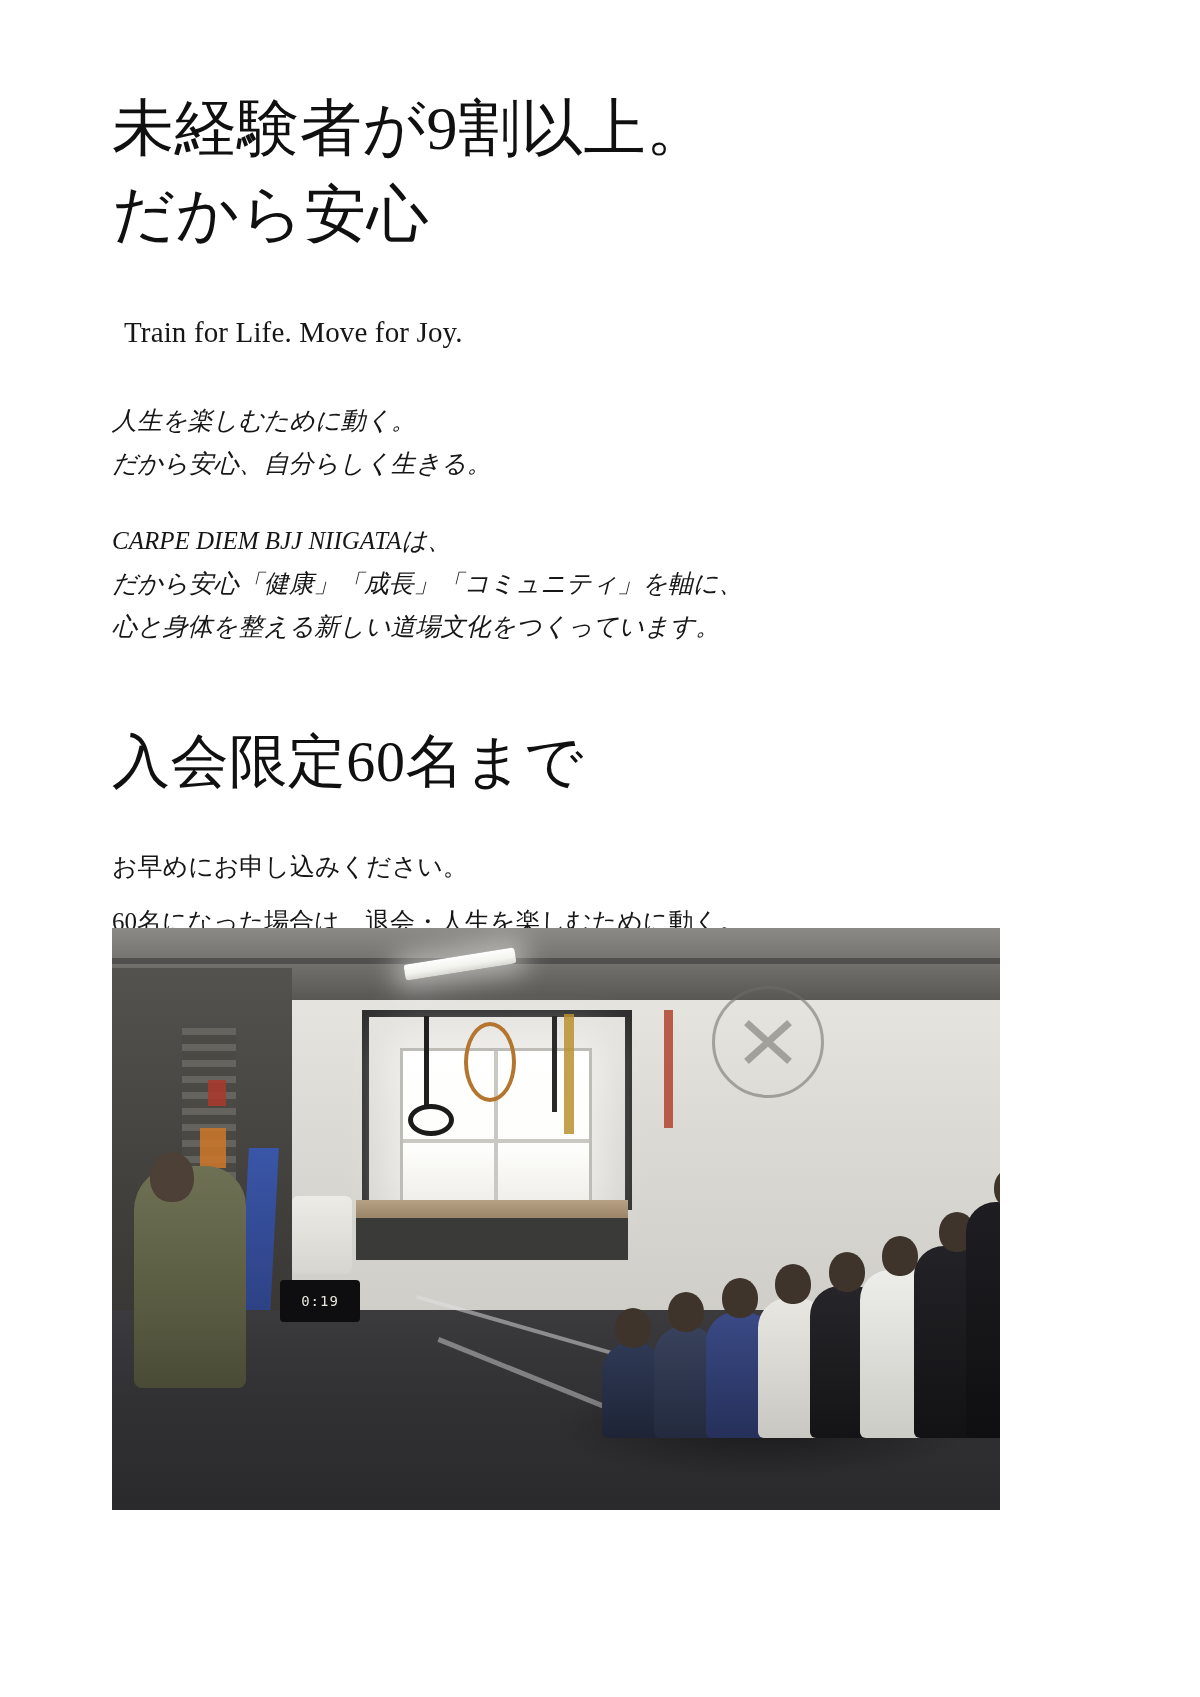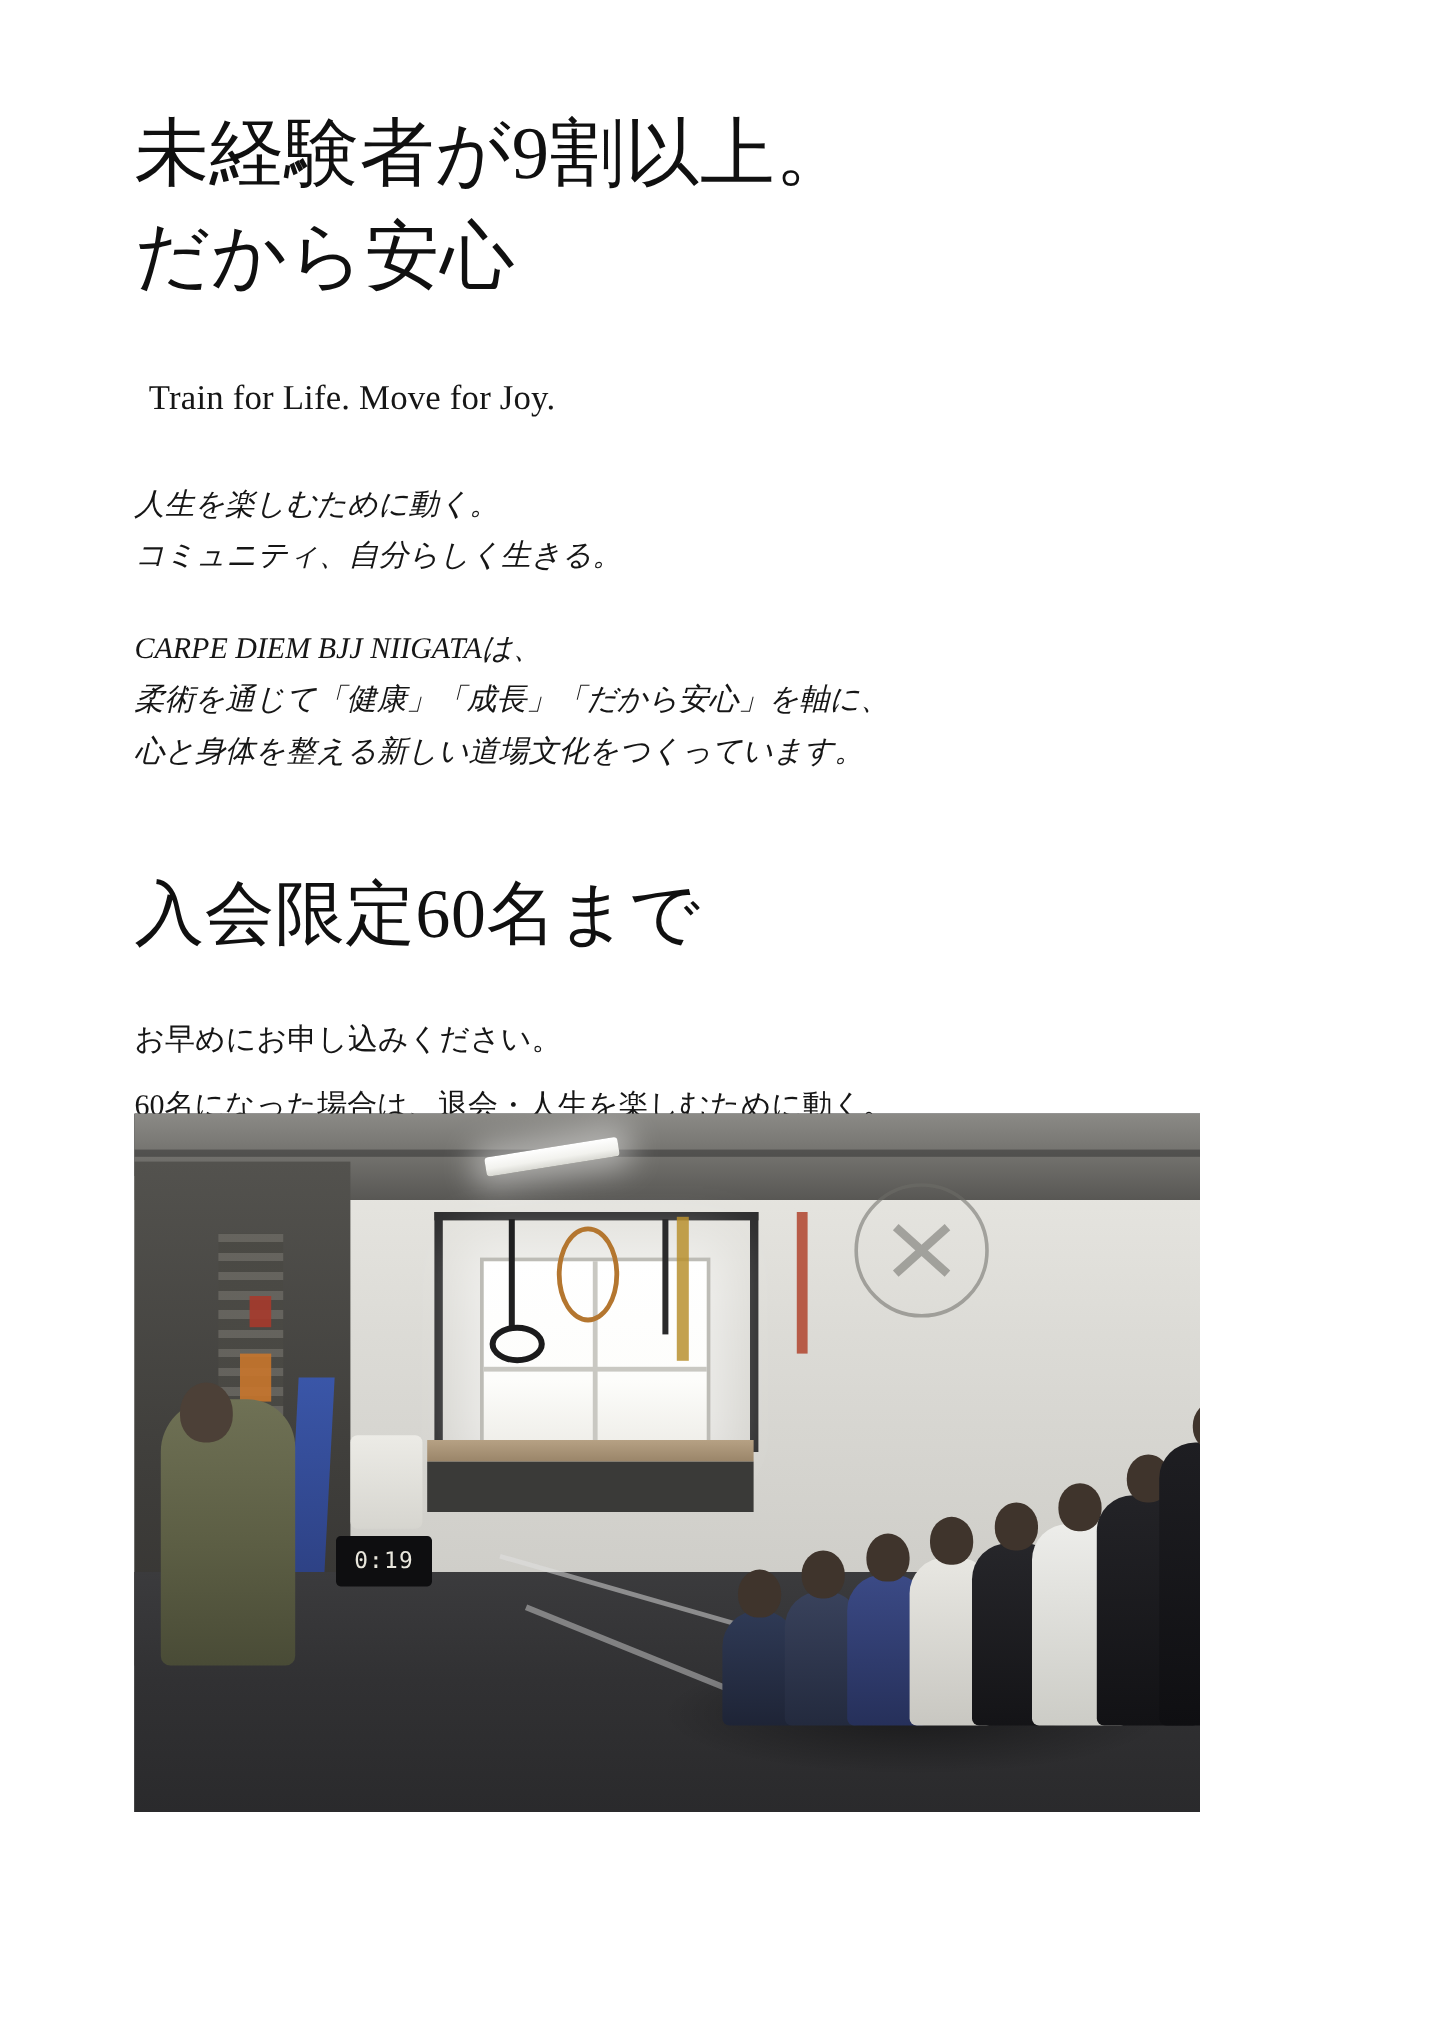--- a/index.html
+++ b/index.html
@@ -239,21 +239,21 @@
   .ph-floorline2 {
     position: absolute; left: 318px; top: 452px; width: 230px; height: 5px;
     background: rgba(225,225,225,0.45);
     transform: rotate(22deg);
   }
   
   .ph-timer {
     position: absolute; left: 168px; top: 352px; width: 80px; height: 42px;
     background: #0e0e10; border-radius: 4px;
     display: flex; align-items: center; justify-content: center;
-    color: #e8e6dc; font-family: "DejaVu Sans Mono", monospace; font-size: 19px;
+    color: #e8e6dc; font-family: "DejaVu Sans Mono", monospace; font-size: 14px;
     letter-spacing: 1px;
   }
   
   .ph-coach {
     position: absolute; left: 22px; top: 238px; width: 112px; height: 222px;
     background: linear-gradient(180deg, #6f7155 0%, #5c5e44 55%, #494b36 100%);
     border-radius: 44px 40px 8px 8px;
   }
   .ph-coach-head {
     position: absolute; left: 38px; top: 224px; width: 44px; height: 50px;
@@ -285,25 +285,25 @@
     <h1 class="headline">
       <span class="line">未経験者が9割以上。</span>
       <span class="line">だから安心</span>
     </h1>
 
     <p class="tagline">Train for Life. Move for Joy.</p>
 
     <div class="body-block">
       <p>
         <span class="ln">人生を楽しむために動く。</span>
-        <span class="ln">コミュニティ、自分らしく生きる。</span>
+        <span class="ln">だから安心、自分らしく生きる。</span>
       </p>
       <p>
         <span class="ln">CARPE DIEM BJJ NIIGATAは、</span>
-        <span class="ln">柔術を通じて「健康」「成長」「だから安心」を軸に、</span>
+        <span class="ln">だから安心「健康」「成長」「コミュニティ」を軸に、</span>
         <span class="ln">心と身体を整える新しい道場文化をつくっています。</span>
       </p>
     </div>
 
     <h2 class="section-heading">入会限定60名まで</h2>
 
     <div class="note-block">
       <span class="ln">お早めにお申し込みください。</span>
       <span class="ln">60名になった場合は、退会・人生を楽しむために動く。</span>
     </div>

